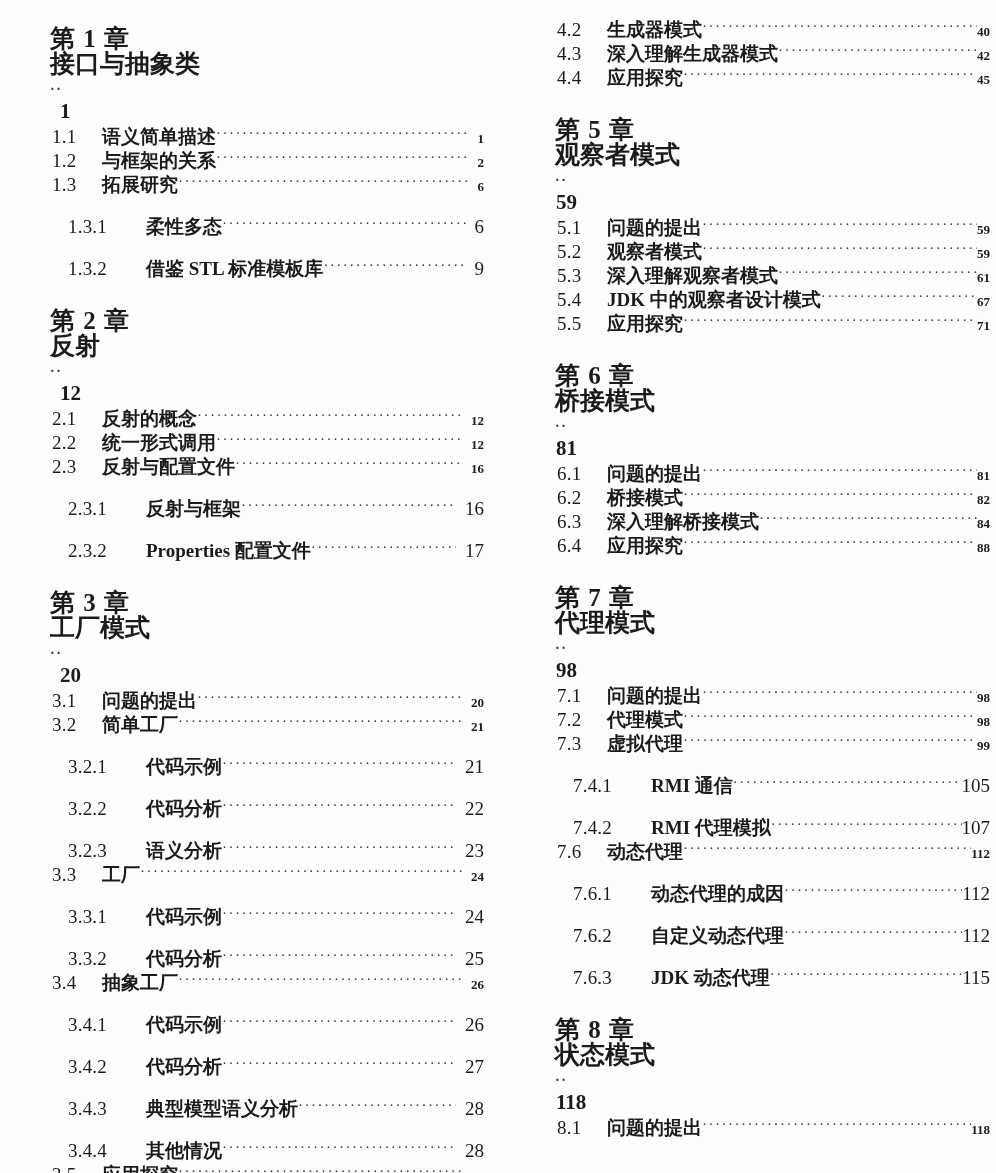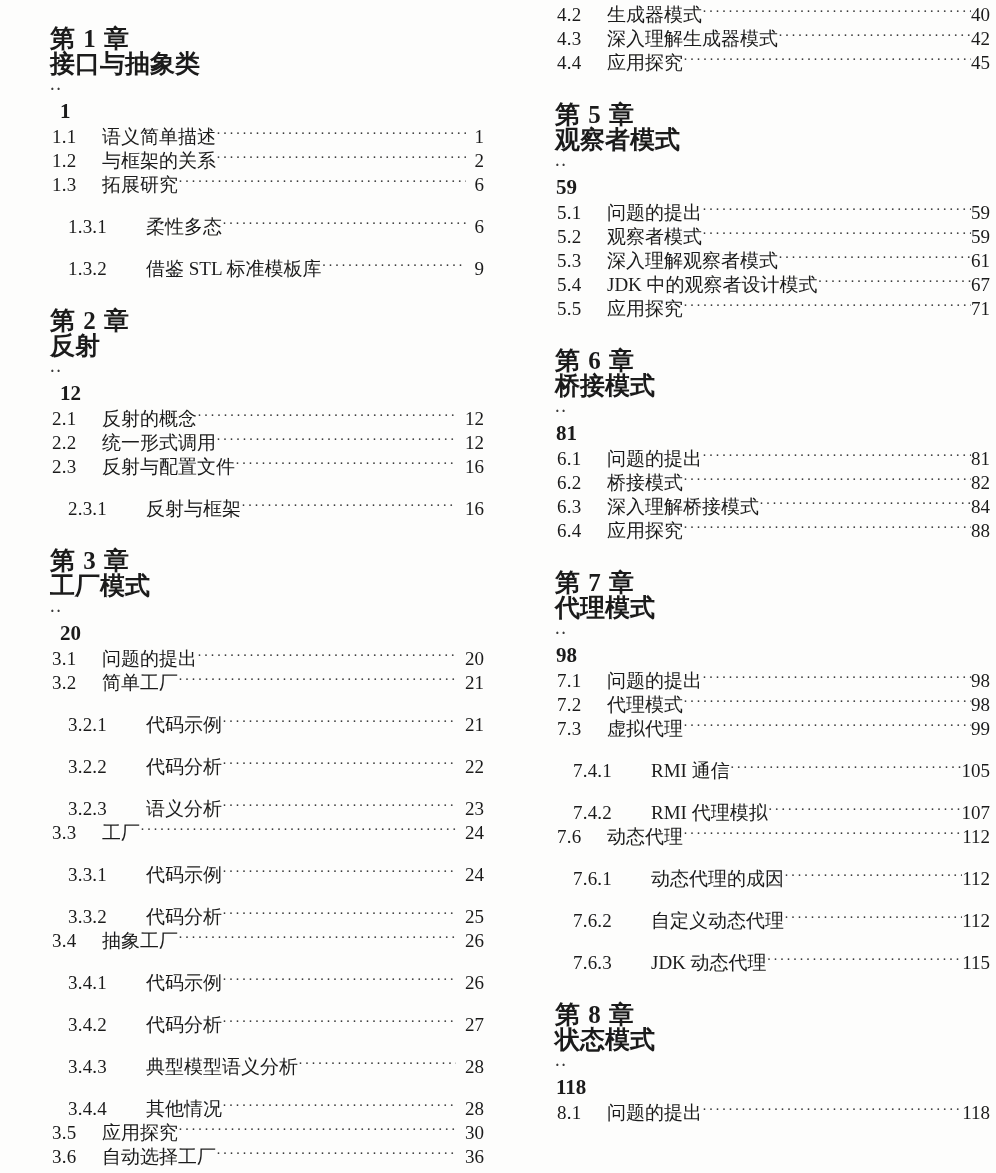--- a/index.html
+++ b/index.html
@@ -45,20 +45,21 @@
     line-height: 1;
     white-space: nowrap;
   }
 
   .row-num {
     flex: 0 0 auto;
     letter-spacing: 0.2px;
   }
   .row-title {
     flex: 0 0 auto;
+    font-weight: bold;
   }
   .leader {
     flex: 1 1 auto;
     overflow: hidden;
     min-width: 10px;
     position: relative;
     height: 1em;
   }
   .leader::after {
     content: "···········································································································";
@@ -100,21 +101,22 @@
   
   .lvl2 {
     font-size: 19px;
     margin-top: 2px;
   }
   .lvl2 .row-num {
     width: 50px;
     padding-left: 2px;
   }
   .lvl2 .row-page {
-    font-size: 19px;
+    font-size: 13px;
+    font-weight: bold;
   }
 
   
   .lvl3 {
     font-size: 19px;
     margin-top: 20px;
   }
   .lvl3 .row-num {
     width: 78px;
     padding-left: 18px;
@@ -124,21 +126,21 @@
   }
 
   
   .col-left .row-page { padding-left: 9px; }
   .col-right .row-page { padding-left: 0px; }
 
   .col-left .chapter .row-page { padding-left: 10px; }
   .col-right .chapter .row-page { padding-left: 1px; }
 
   
-  .column > .toc-row:first-child { margin-top: 0; }
+  .column > .toc-row:first-child { margin-top: 15px; }
   .col-left > .toc-row:first-child { margin-top: 8px; }
 </style>
 </head>
 <body>
 
 <div class="page">
   <div class="column col-left">
       <div class="toc-row chapter">
         <span class="row-num">第 1 章</span>
         <span class="row-title">接口与抽象类</span>
@@ -198,20 +200,26 @@
         <span class="row-title">反射与配置文件</span>
         <span class="leader"></span>
         <span class="row-page">16</span>
       </div>
       <div class="toc-row lvl3">
         <span class="row-num">2.3.1</span>
         <span class="row-title">反射与框架</span>
         <span class="leader"></span>
         <span class="row-page">16</span>
       </div>
+      <div class="toc-row lvl3">
+        <span class="row-num">2.3.2</span>
+        <span class="row-title">Properties 配置文件</span>
+        <span class="leader"></span>
+        <span class="row-page">17</span>
+      </div>
       <div class="toc-row chapter">
         <span class="row-num">第 3 章</span>
         <span class="row-title">工厂模式</span>
         <span class="leader"></span>
         <span class="row-page">20</span>
       </div>
       <div class="toc-row lvl2">
         <span class="row-num">3.1</span>
         <span class="row-title">问题的提出</span>
         <span class="leader"></span>

